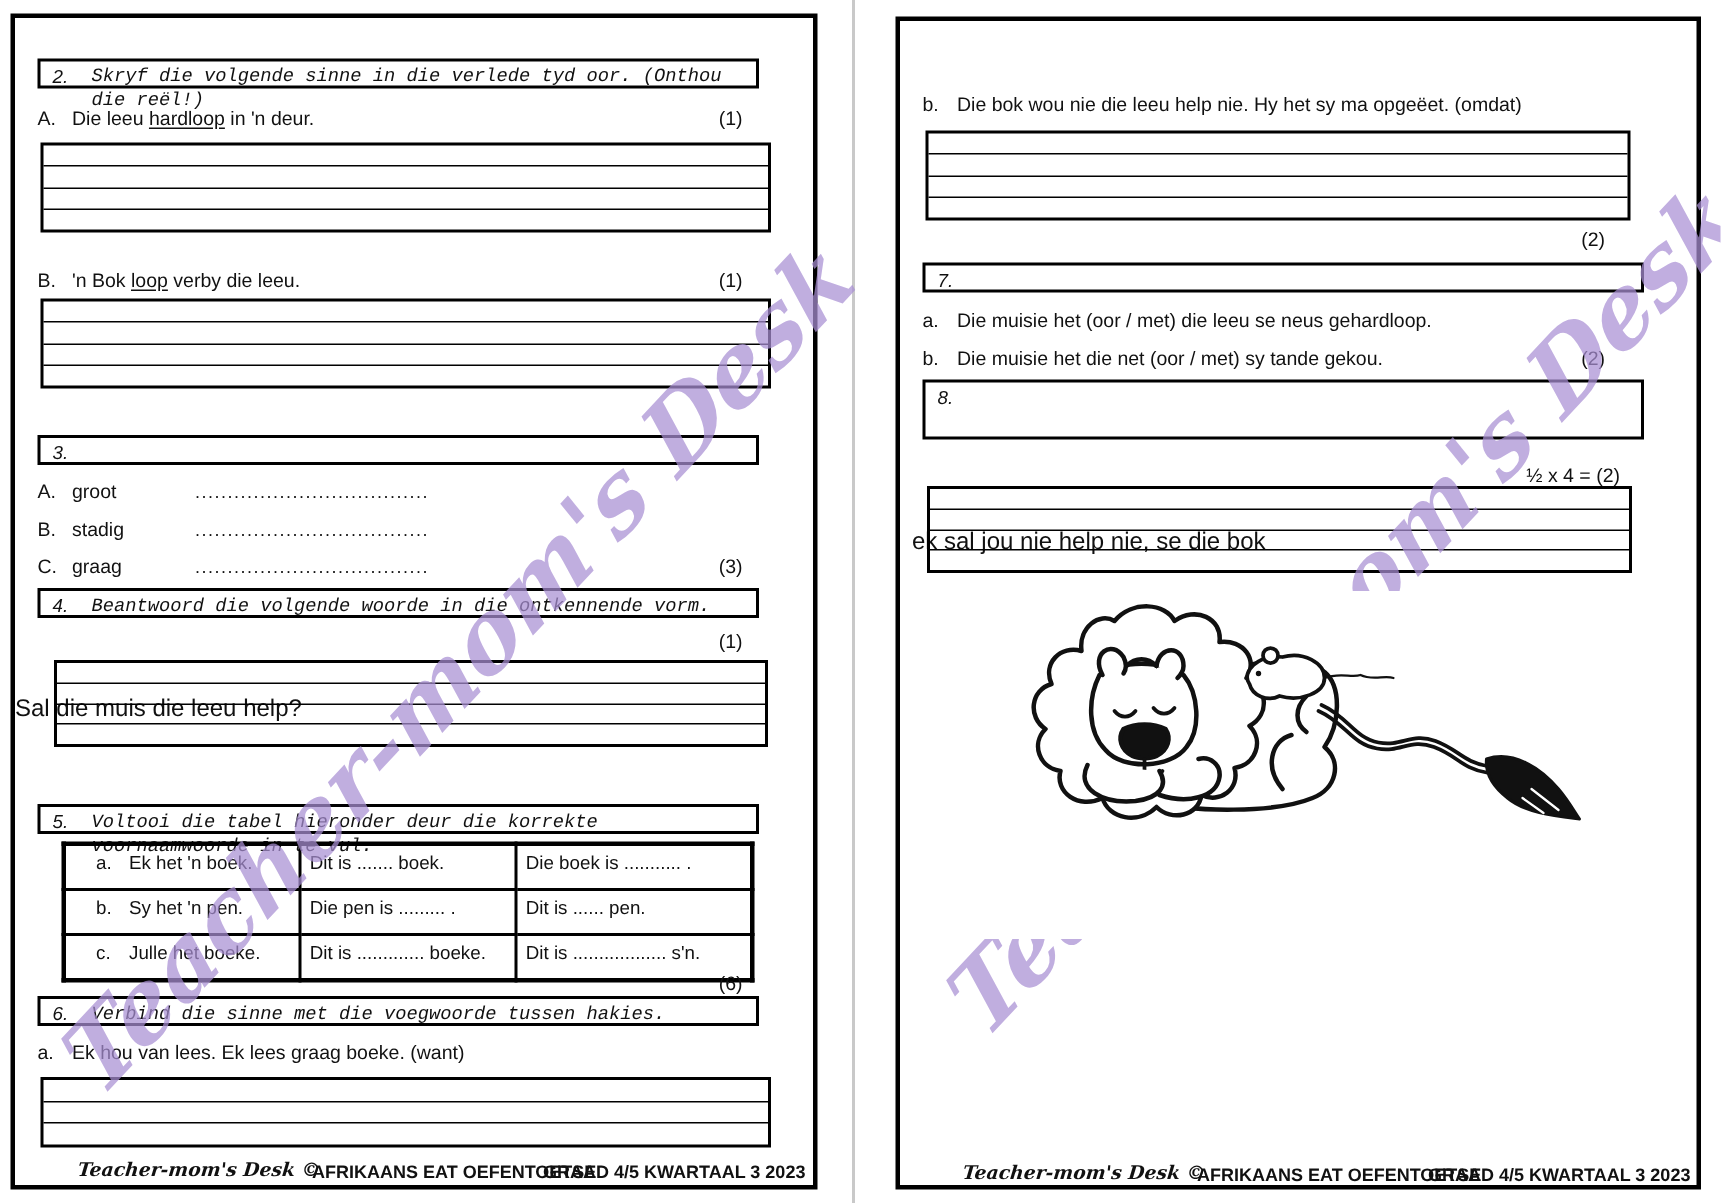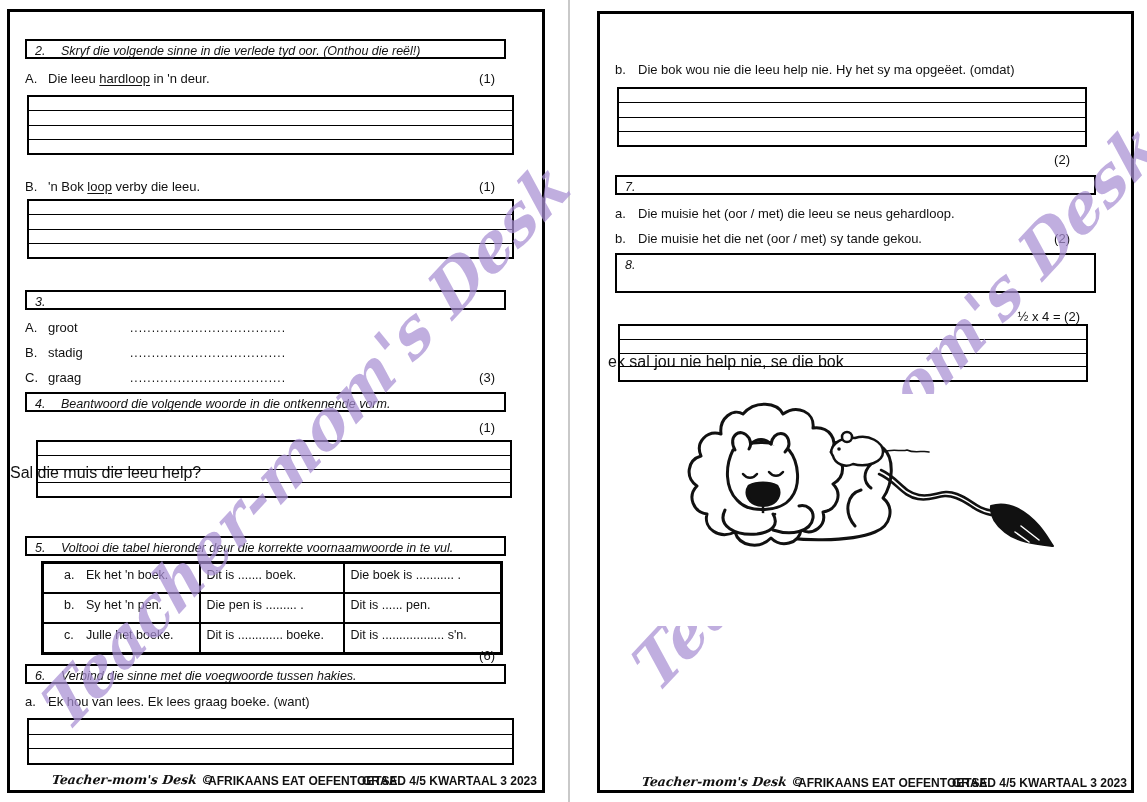--- a/index.html
+++ b/index.html
@@ -8,21 +8,21 @@
   .stage { position:relative; width:1147px; height:802px; background:#fff; }
   .divider { position:absolute; left:568px; top:0; width:2px; height:802px; background:#c9c9c9; }
   .sheet { position:absolute; background:#fff; border:3px solid #000; }
   .sheet1 { left:7px; top:9px; width:538px; height:784px; }
   .sheet2 { left:597px; top:11px; width:537px; height:782px; }
 
   .qheader { position:absolute; border:2px solid #000; background:#fff;
     display:flex; align-items:flex-start; padding:2px 6px 2px 8px;
     font-style:italic; font-size:12.5px; line-height:16px; }
   .qheader .qnum { width:26px; flex:0 0 26px; }
-  .qheader .qtitle { flex:1; }
+  .qheader .qtitle { flex:1;font-family:Liberation Mono, monospace; }
 
   .itemrow { position:absolute; font-size:13px; line-height:16px; white-space:nowrap; }
   .itemrow .ilabel { position:absolute; left:0; }
   .itemrow .itext  { position:absolute; left:23px; }
   u { text-underline-offset:2px; }
 
   .marks { position:absolute; width:70px; text-align:right; font-size:13px; }
 
   .ansbox { position:absolute; border:2px solid #000; display:flex; flex-direction:column; background:transparent; }
   .ansbox .rline { flex:1; border-bottom:1px solid #000; }

